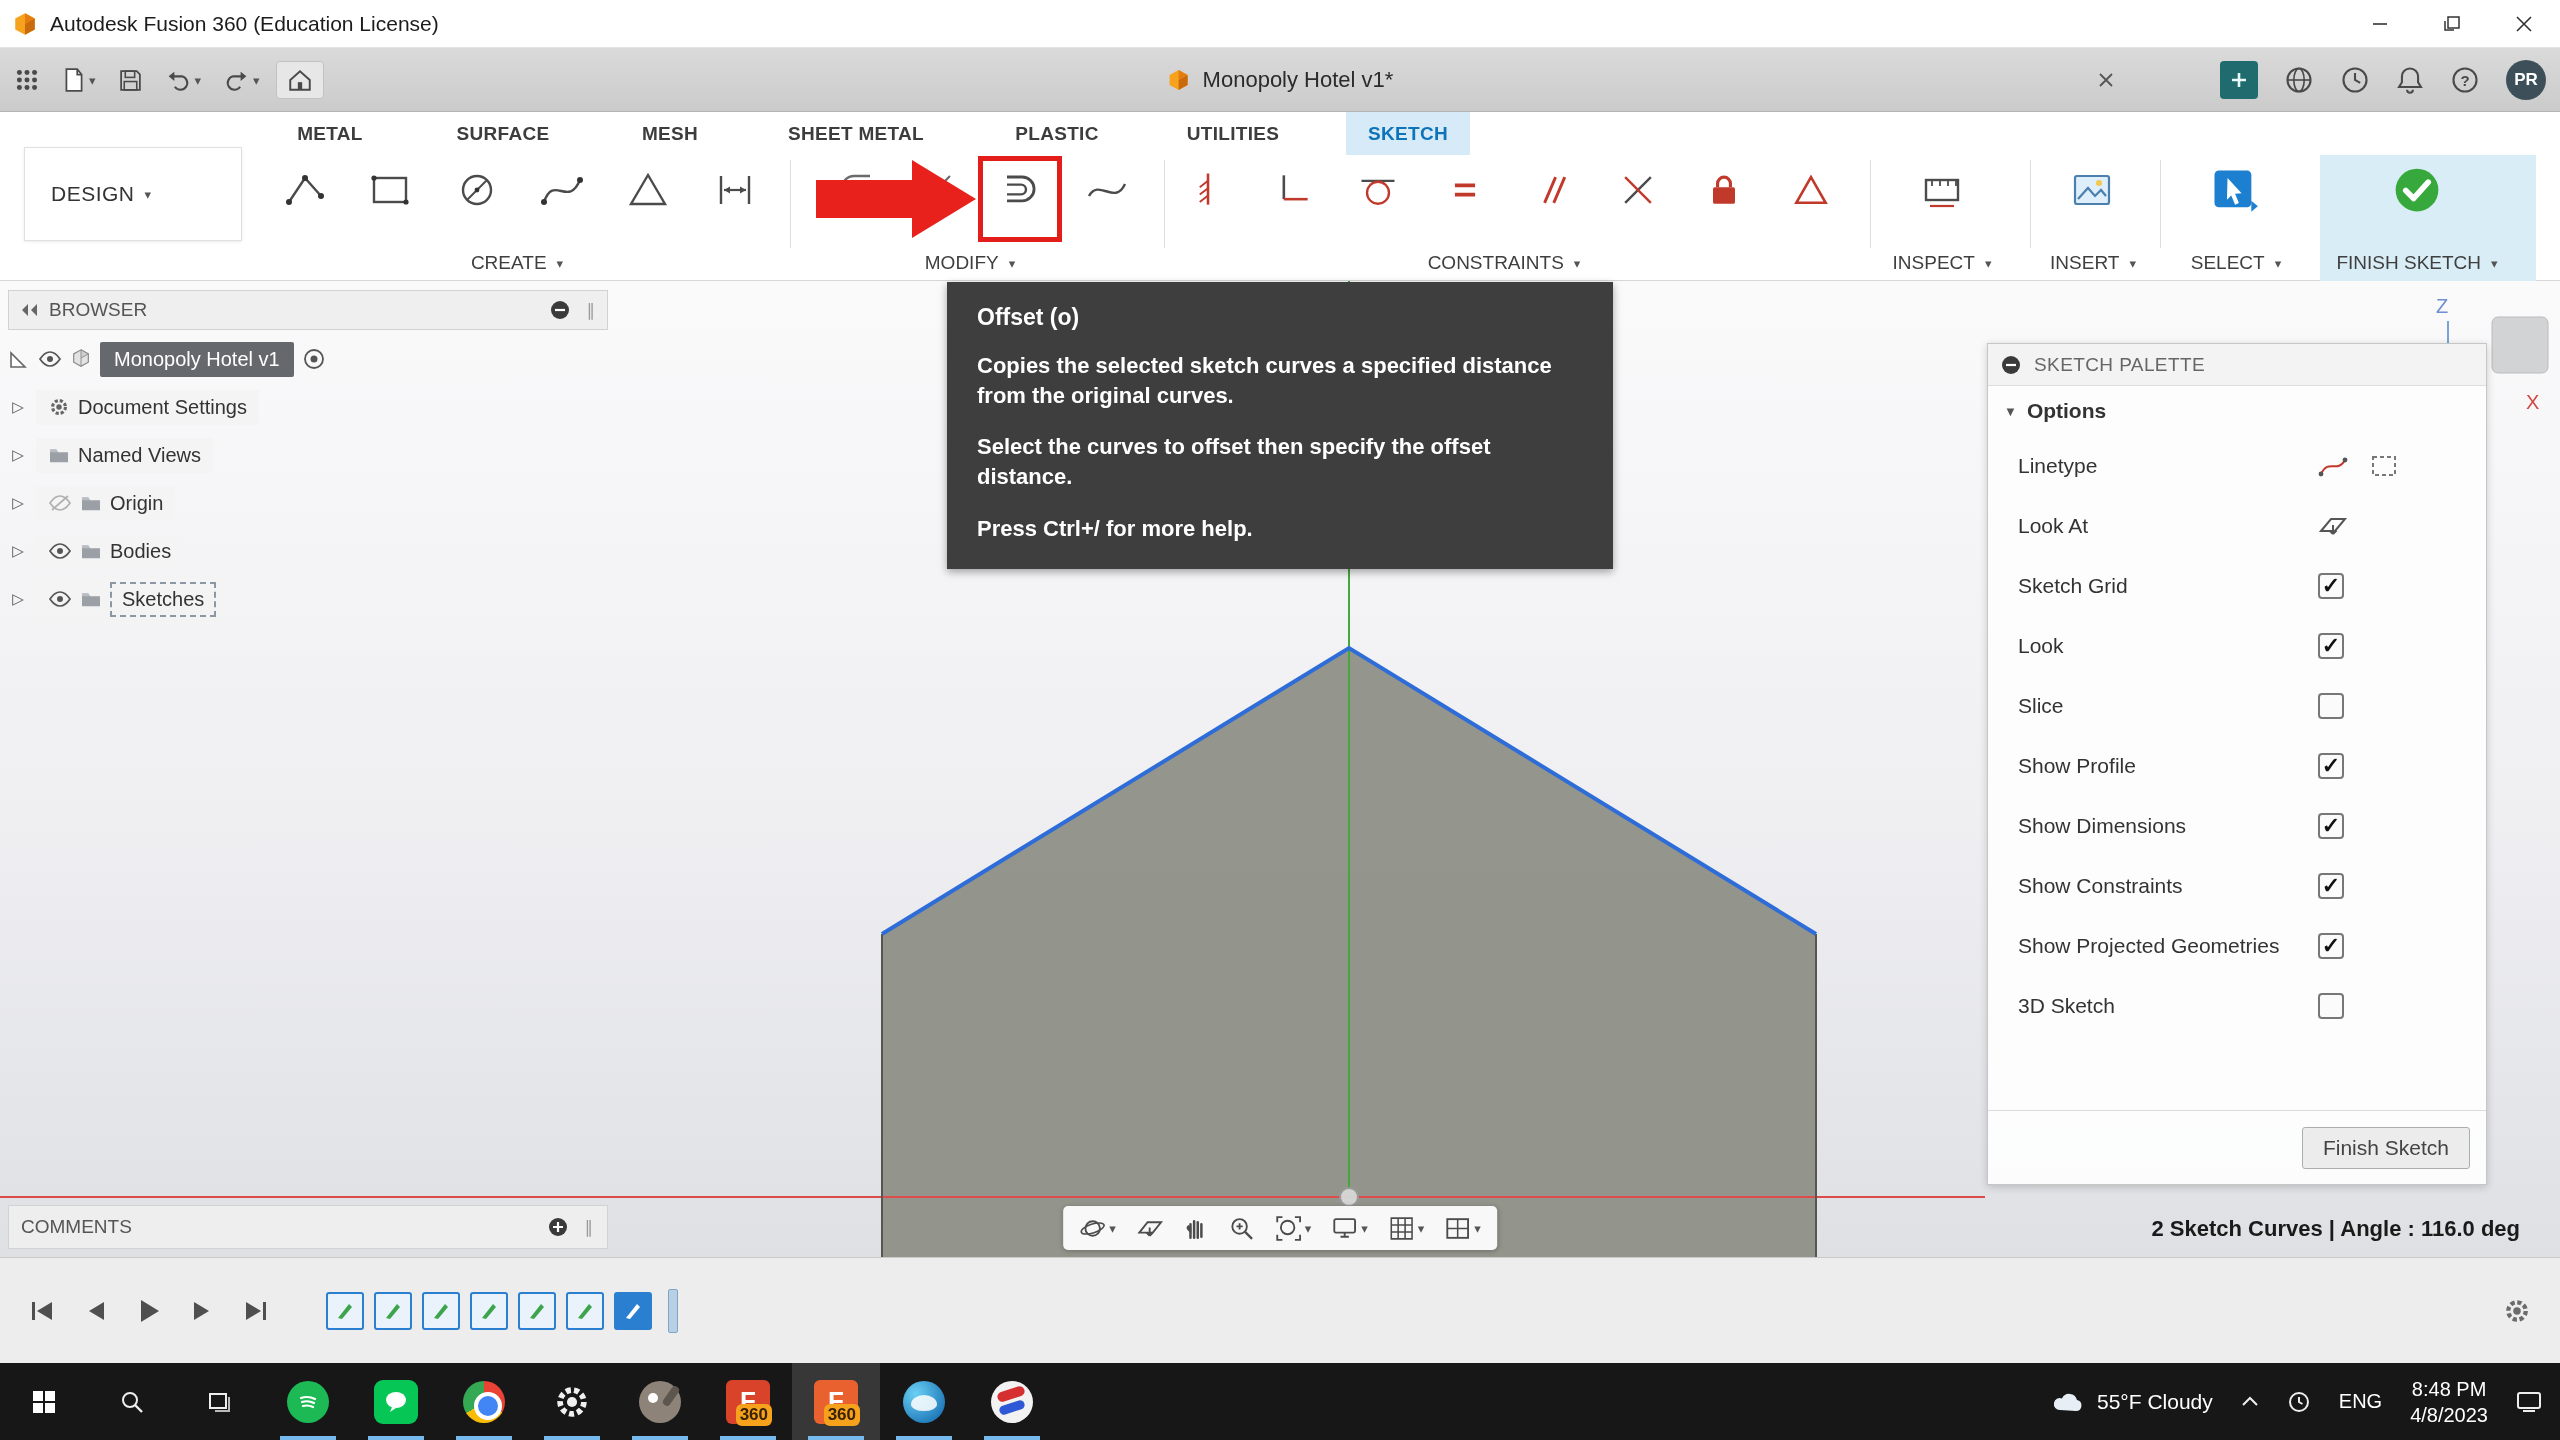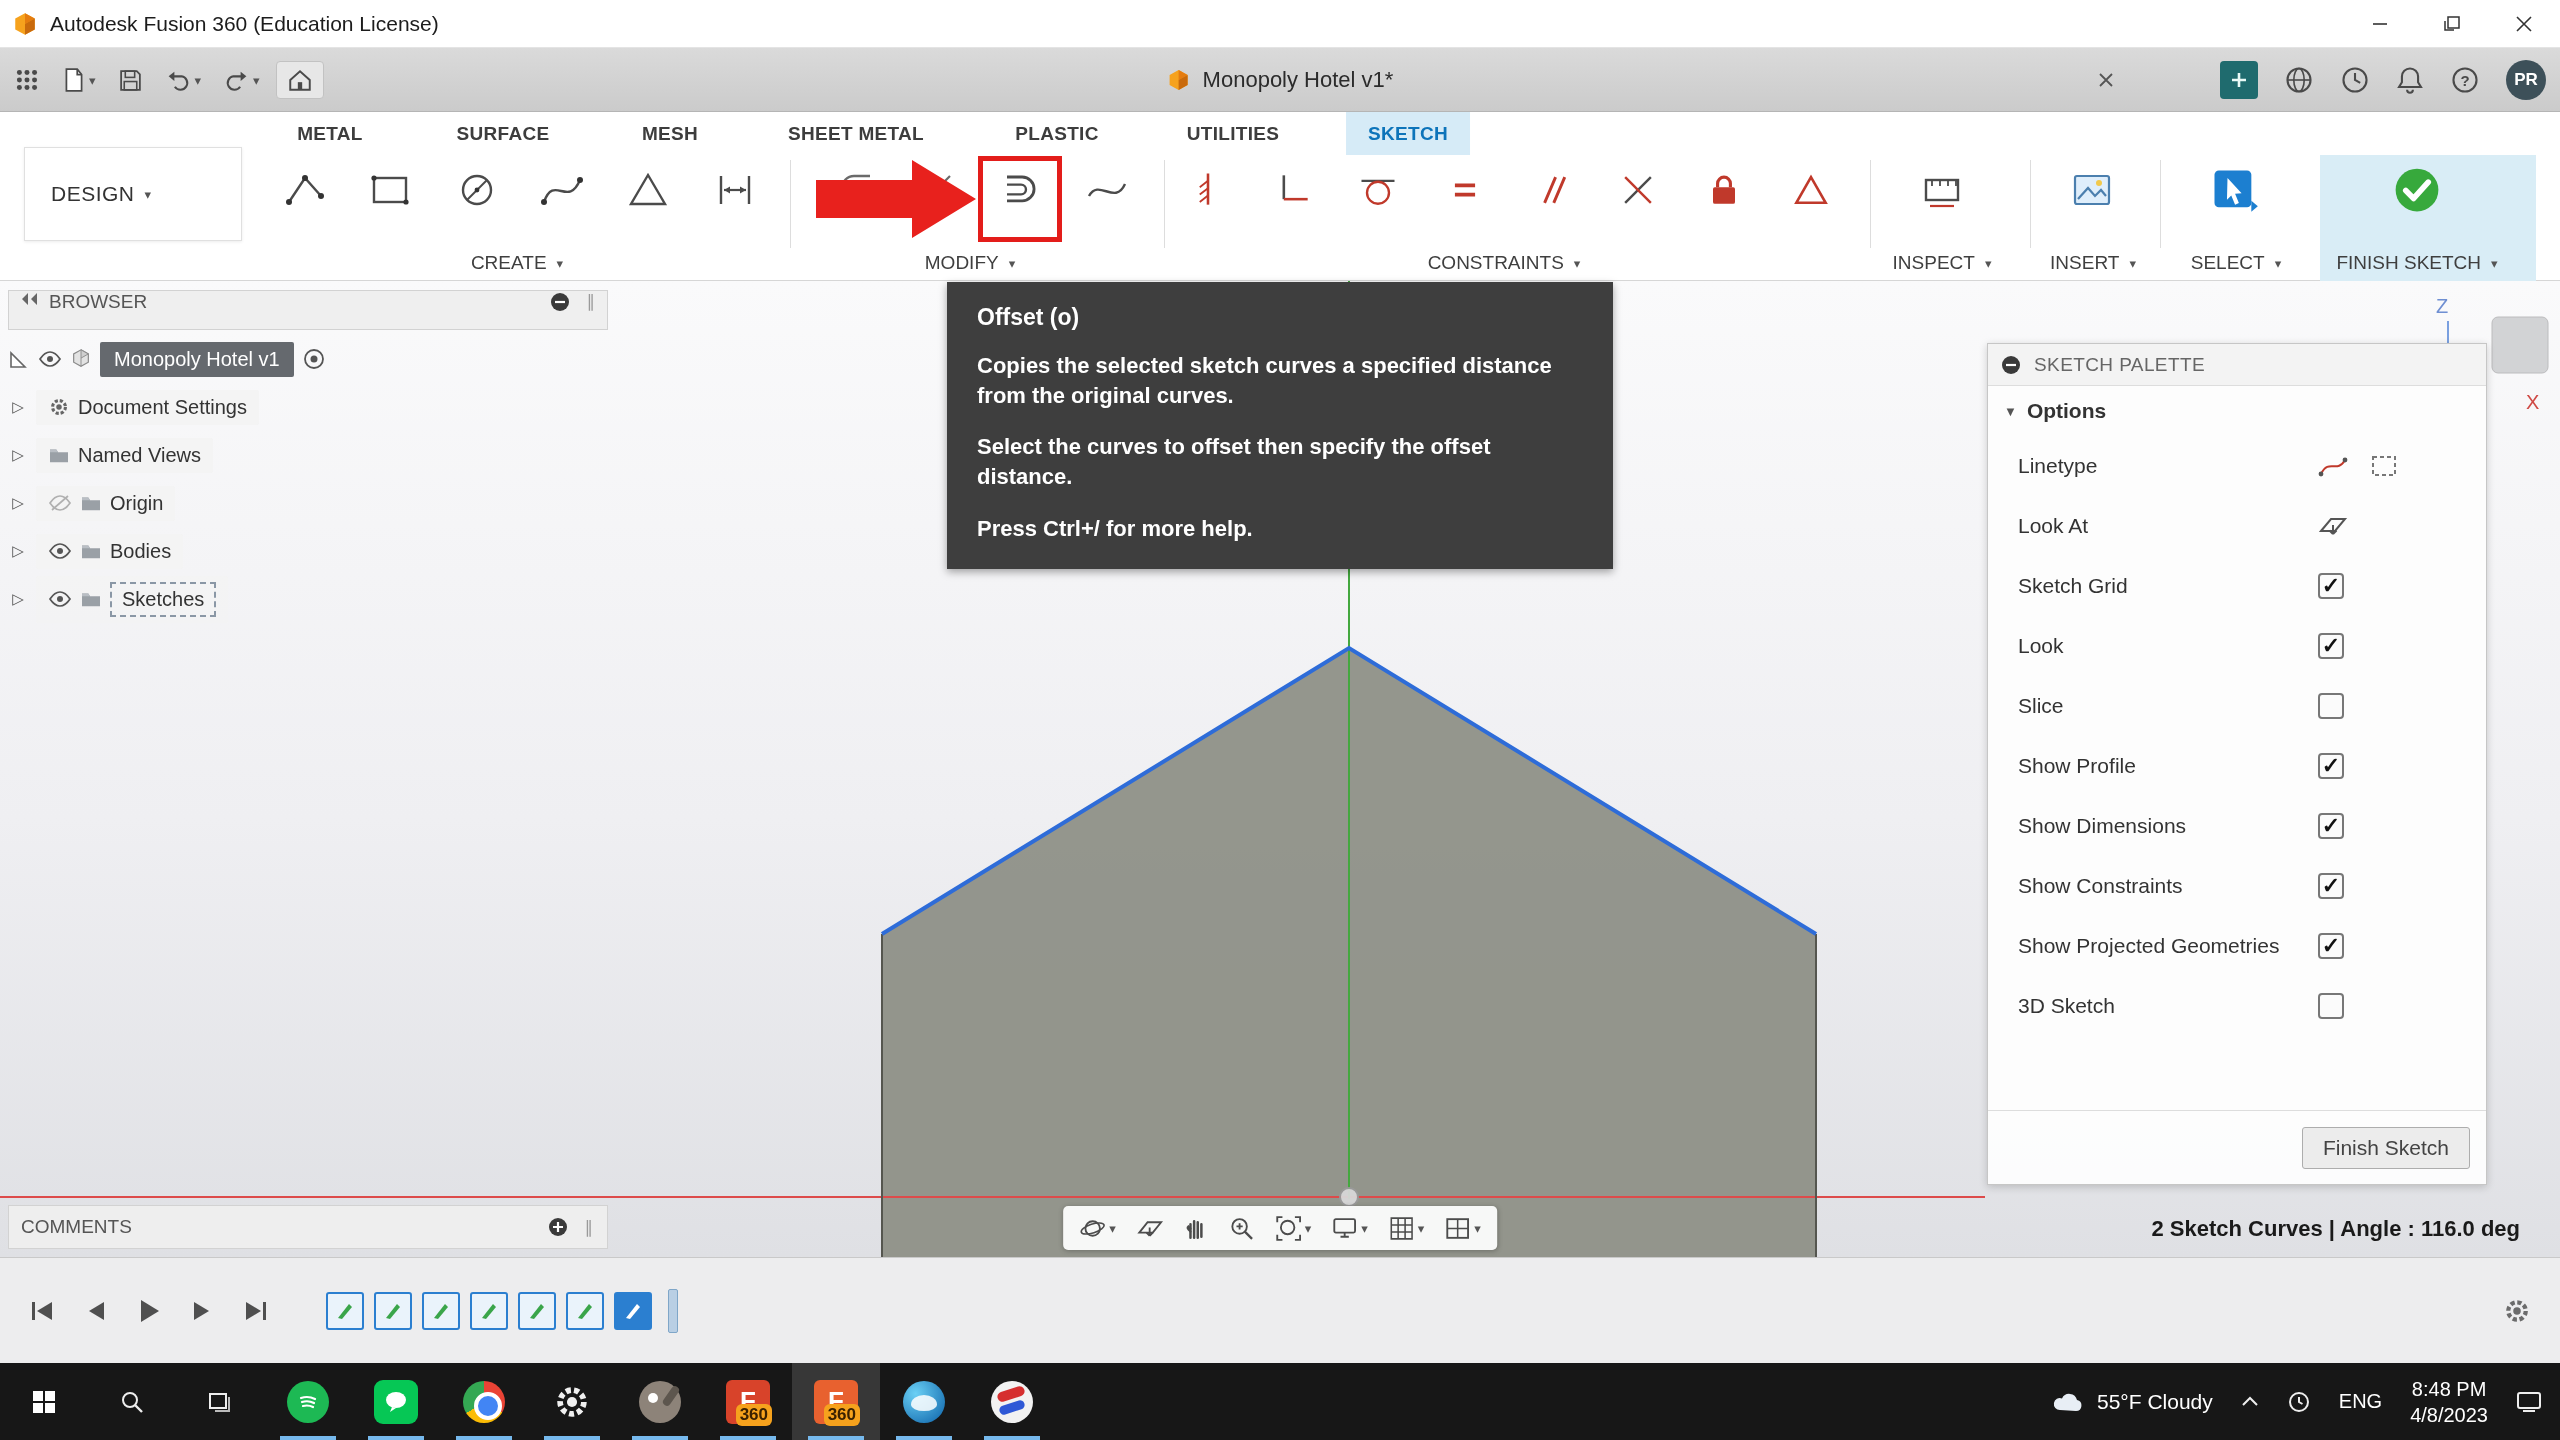--- a/index.html
+++ b/index.html
@@ -44,21 +44,21 @@
   .tooltip{position:absolute;left:947px;top:282px;width:666px;background:#3e3e3e;color:#fff;padding:22px 30px 26px 30px;z-index:50;box-shadow:0 3px 8px rgba(0,0,0,.35)}
   .tooltip h3{font-size:23px;font-weight:bold;margin-bottom:20px}
   .tooltip p{font-size:22px;font-weight:600;line-height:1.35;margin-bottom:22px}
   .tooltip p:last-child{margin-bottom:0}
 
   
   .canvas{position:absolute;top:281px;left:0;width:2560px;height:976px;background:linear-gradient(180deg,#fafafb 0%,#efeff2 55%,#dfe0e4 100%)}
 
   
   .browser{position:absolute;left:8px;top:290px;width:600px;z-index:20}
-  .panel-header{height:40px;background:rgba(238,238,238,.95);border:1px solid #d2d2d2;display:flex;align-items:flex-start;padding:0 10px;gap:10px;font-size:19px;color:#555}
+  .panel-header{height:40px;background:rgba(238,238,238,.95);border:1px solid #d2d2d2;display:flex;align-items:center;padding:0 10px;gap:10px;font-size:19px;color:#555}
   .grip{margin-left:6px;color:#9a9a9a;font-size:17px;letter-spacing:2px}
   .tree{margin-top:6px;display:flex;flex-direction:column;gap:2px}
   .trow{display:flex;align-items:center;gap:8px;height:46px}
   .trow .boxed{display:flex;align-items:center;gap:8px;background:rgba(243,243,243,.92);padding:6px 12px;border-radius:2px;font-size:20px;color:#333}
   .root-chip{background:#65696e;color:#fff;font-size:20px;padding:6px 14px;border-radius:2px}
   .expander{color:#555;font-size:15px;width:20px;text-align:center}
   .dashed-label{border:2px dashed #8a97a5;padding:4px 10px}
 
   
   .palette{position:absolute;left:1987px;top:343px;width:500px;height:842px;background:rgba(253,253,253,.97);border:1px solid #c6c6c6;box-shadow:0 2px 8px rgba(0,0,0,.18);z-index:30}

